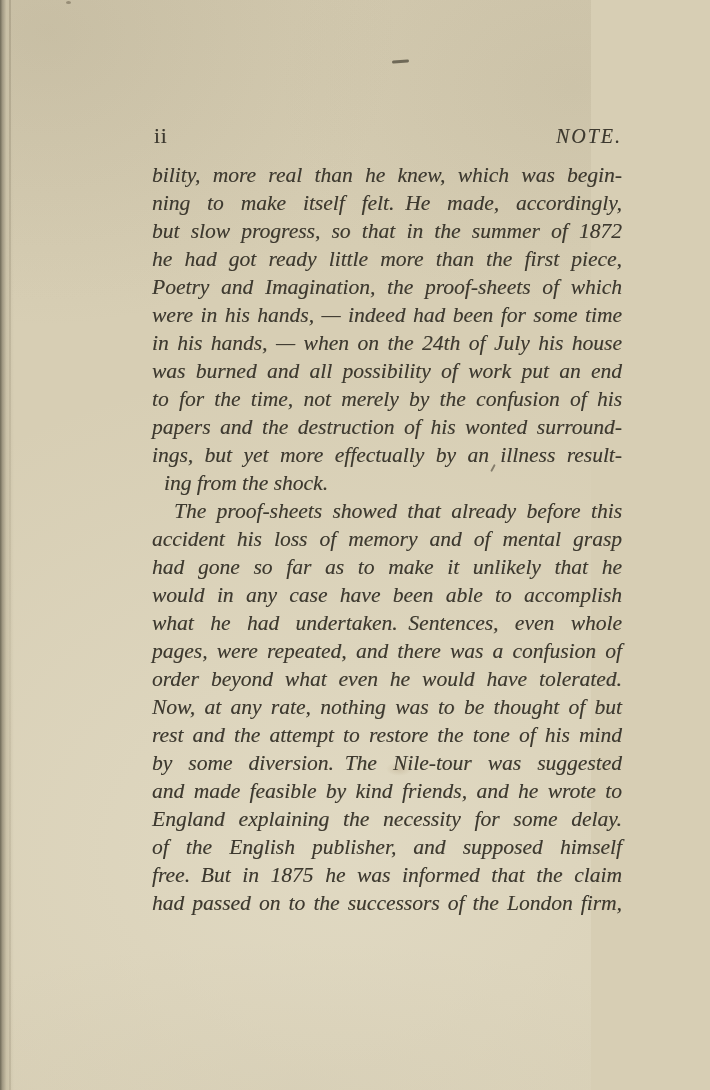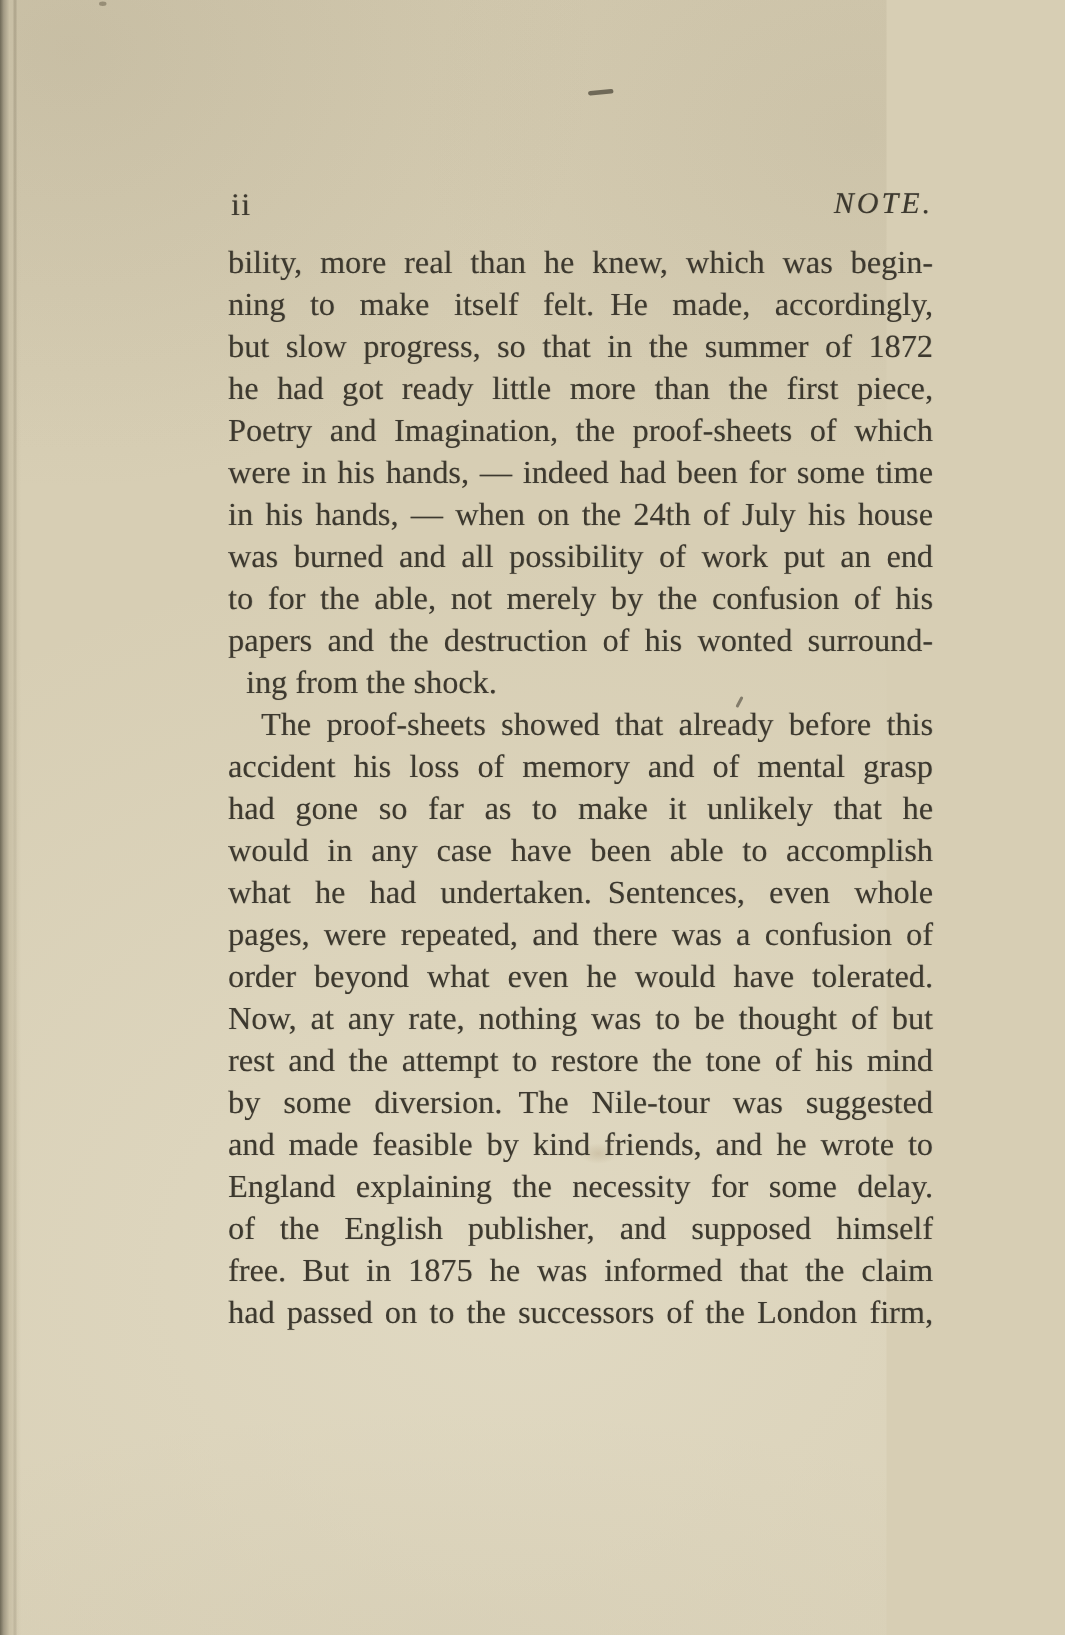--- a/index.html
+++ b/index.html
@@ -38,20 +38,21 @@
   }
   .running-title {
     position: absolute; left: 0; right: 0; top: 1px;
     text-align: right; font-style: italic; font-size: 20px; letter-spacing: 2px;
     text-shadow: 0.3px 0.3px 0.5px rgba(58,54,44,0.4);
   }
   .textblock {
     position: absolute; left: 152px; top: 161px; width: 470px;
     font-size: 21.5px; line-height: 28px;
     text-shadow: 0.3px 0.3px 0.5px rgba(58,54,44,0.4);
+    font-style: italic;
   }
   .line {
     height: 28px;
     text-align: justify;
     text-align-last: justify;
     white-space: pre-wrap;
   }
   .line.indent { padding-left: 22px; }
   .line.para-end { text-align-last: left; margin-left: 12px; }
   
@@ -92,22 +93,23 @@
 
   <div class="textblock">
     <div class="line">bility, more real than he knew, which was begin-</div>
     <div class="line">ning to make itself felt. He made, accordingly,</div>
     <div class="line">but slow progress, so that in the summer of 1872</div>
     <div class="line">he had got ready little more than the first piece,</div>
     <div class="line">Poetry and Imagination, the proof-sheets of which</div>
     <div class="line">were in his hands, — indeed had been for some time</div>
     <div class="line">in his hands, — when on the 24th of July his house</div>
     <div class="line">was burned and all possibility of work put an end</div>
-    <div class="line">to for the able, not merely by the confusion of his</div>
+    <div class="line">to for the time, not merely by the confusion of his</div>
     <div class="line">papers and the destruction of his wonted surround-</div>
+    <div class="line">ings, but yet more effectually by an illness result-</div>
     <div class="line para-end">ing from the shock.</div>
 
     <div class="line indent">The proof-sheets showed that already before this</div>
     <div class="line">accident his loss of memory and of mental grasp</div>
     <div class="line">had gone so far as to make it unlikely that he</div>
     <div class="line">would in any case have been able to accomplish</div>
     <div class="line">what he had undertaken. Sentences, even whole</div>
     <div class="line">pages, were repeated, and there was a confusion of</div>
     <div class="line">order beyond what even he would have tolerated.</div>
     <div class="line">Now, at any rate, nothing was to be thought of but</div>

